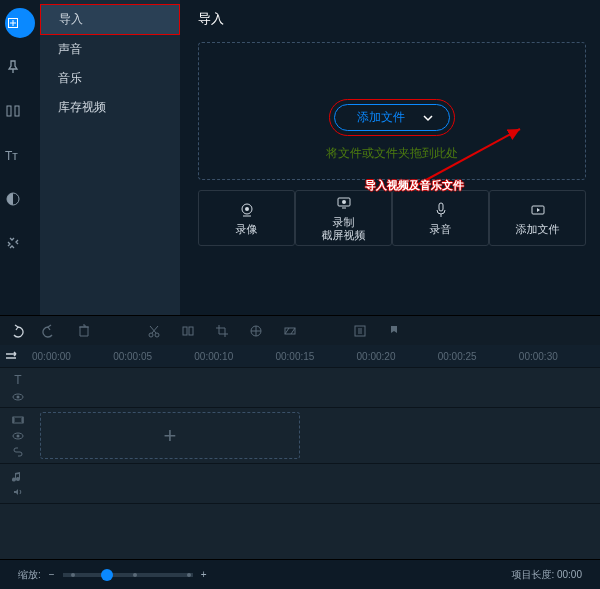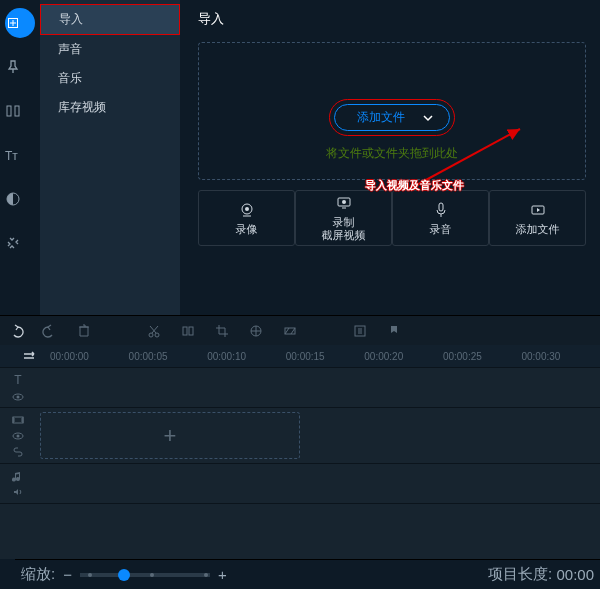--- a/index.html
+++ b/index.html
@@ -23,31 +23,31 @@
 .add-btn .chev { width: 14px; color: #fff; }
 .drop-hint { color: #4d7c0f; font-size: 12px; }
 .arrow-svg { position: absolute; left: 225px; top: 125px; pointer-events: none; }
 .callout { position: absolute; left: 185px; top: 178px; color: #fff; font-size: 11px; font-weight: bold; text-shadow: -1px 0 #c00, 1px 0 #c00, 0 -1px #c00, 0 1px #c00; pointer-events: none; }
 .rec-row { display: flex; margin-top: 10px; }
 .rec-card { flex: 1; height: 56px; border: 1px solid #2a3642; border-radius: 3px; display: flex; flex-direction: column; align-items: center; justify-content: center; gap: 4px; color: #d0d8e0; font-size: 11px; }
 .rec-card .lines { line-height: 1.15; text-align: center; }
 .toolbar2 { height: 30px; background: #111d28; display: flex; align-items: center; gap: 18px; padding: 0 8px; border-top: 1px solid #000; }
 .toolbar2 .ic { color: #5a6a78; width: 16px; display: flex; justify-content: center; }
 .toolbar2 .gap { width: 18px; }
-.timeline-head { height: 22px; background: #12202d; display: flex; align-items: center; padding-left: 22px; gap: 4px; }
+.timeline-head { height: 22px; background: #12202d; display: flex; align-items: center; padding-left: 4px; gap: 4px; }
 .add-track { color: #c8d0d8; width: 24px; font-size: 16px; }
 .time-ticks { display: flex; flex: 1; color: #5a6a78; font-size: 10px; }
 .time-ticks span { flex: 1; }
 .tracks { background: #17242f; }
 .track { display: flex; height: 40px; border-top: 1px solid #0b141c; }
 .track.big { height: 56px; }
 .track-head { width: 36px; display: flex; flex-direction: column; align-items: center; justify-content: center; gap: 4px; color: #5a6a78; }
 .track-body { flex: 1; position: relative; }
 .placeholder { position: absolute; left: 4px; top: 4px; right: 300px; bottom: 4px; border: 1px dashed #3a5068; border-radius: 3px; display: flex; align-items: center; justify-content: center; color: #5a6a78; font-size: 22px; }
-.footer { height: 30px; background: #0d1a26; display: flex; align-items: center; padding: 0 6px; color: #9aaab8; font-size: 15px; border-top: 1px solid #000; margin-left: 15px; }
+.footer { height: 30px; background: #0d1a26; display: flex; align-items: center; padding: 0 18px; color: #9aaab8; font-size: 10px; border-top: 1px solid #000; }
 .zoom { display: flex; align-items: center; gap: 8px; }
 .slider { width: 130px; height: 4px; background: #2a3a48; position: relative; }
 .slider .dot { position: absolute; left: 38px; top: -4px; width: 12px; height: 12px; border-radius: 50%; background: #0a89ff; }
 .slider .tick { position: absolute; width: 4px; height: 4px; background: #5a6a78; top: 0; border-radius: 50%; }
 .spacer { flex: 1; }
 svg { display: block; }
 </style>
 </head>
 <body>
 

